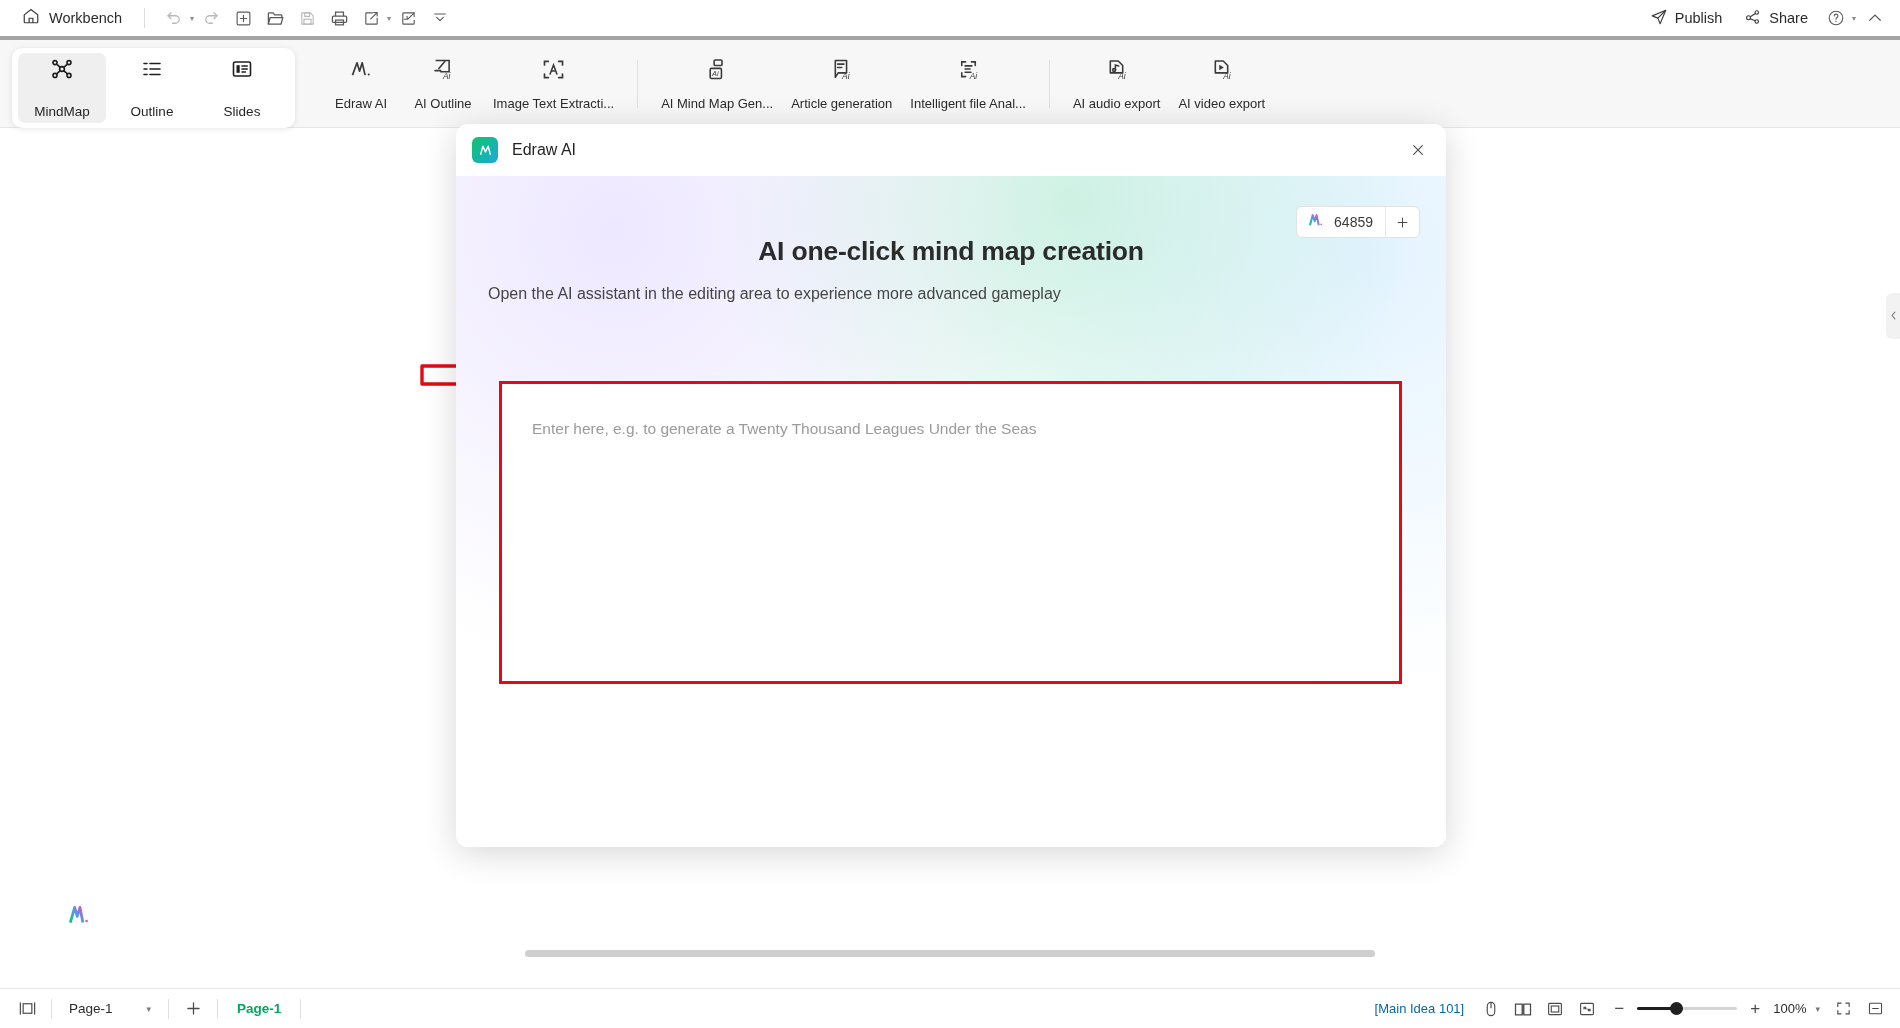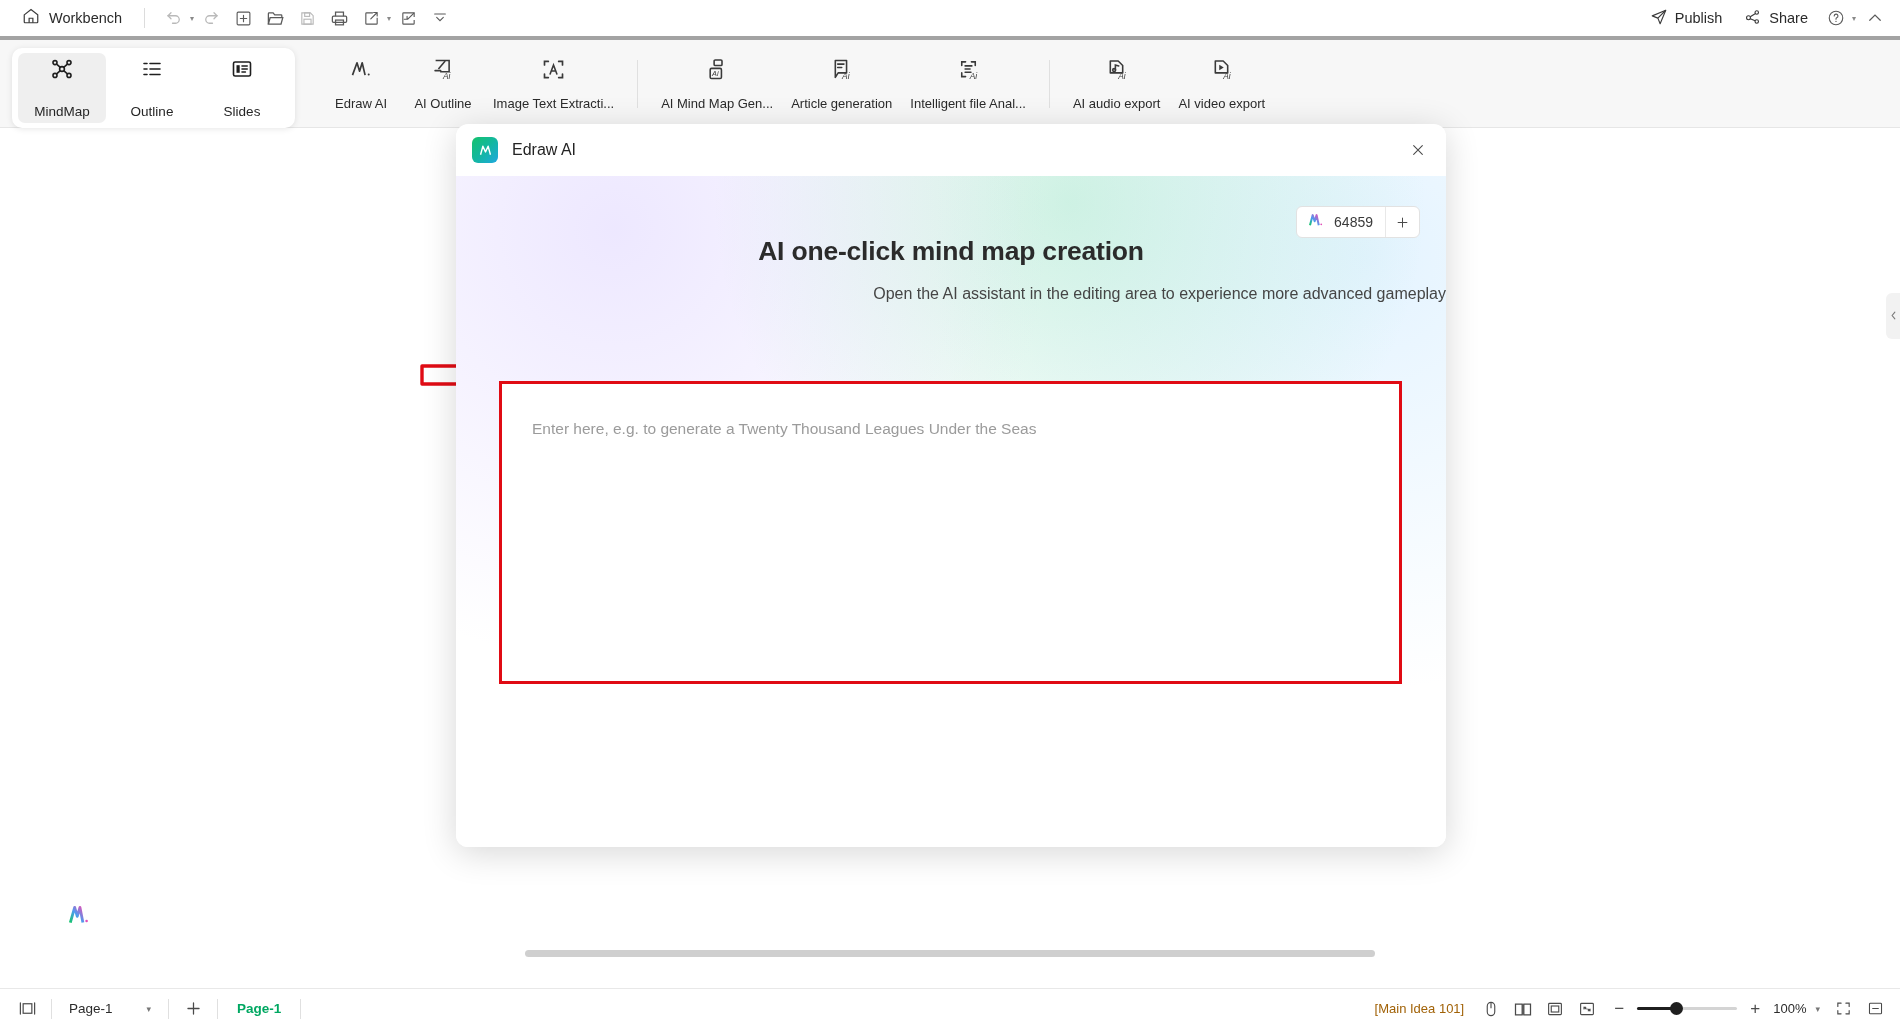--- a/index.html
+++ b/index.html
@@ -77,21 +77,21 @@
     background:#fff; border-top:1px solid #e8e8e8; display:flex; align-items:center;
   }
   .sb-left { display:flex; align-items:center; padding-left:12px; gap:0px; }
   .sb-icon { width:30px; height:26px; display:flex; align-items:center; justify-content:center;
     color:#4a4a4a; cursor:pointer; border-radius:4px; }
   .sb-sep { width:1px; height:20px; background:#e0e0e0; margin:0 9px; }
   .pagesel { display:flex; align-items:center; gap:34px; padding:4px 8px; border-radius:4px;
     font-size:13.5px; color:#2b2b2b; cursor:pointer; }
   .pagetab { font-size:13.5px; color:#00a862; font-weight:bold; padding:4px 10px; cursor:pointer; }
   .sb-right { position:absolute; right:10px; display:flex; align-items:center; gap:2px; }
-  .sb-text { font-size:13px; color:#a16207; margin-right:10px; }
+  .sb-text { font-size:13px; color:#0369a1; margin-right:10px; }
   .zoomwrap { display:flex; align-items:center; gap:9px; margin:0 6px; }
   .zoom-track { width:100px; height:3px; background:#d4d4d4; border-radius:2px; position:relative; }
   .zoom-fill { position:absolute; left:0; top:0; height:3px; width:38px; background:#1f1f1f; border-radius:2px; }
   .zoom-knob { position:absolute; left:33px; top:-5px; width:13px; height:13px; border-radius:50%;
     background:#1f1f1f; cursor:pointer; }
   .zoom-pct { font-size:13px; color:#2b2b2b; }
   .pm { font-size:17px; color:#4a4a4a; cursor:pointer; width:18px; text-align:center; }
 
   
   .overlay { position:absolute; left:0; top:0; width:1900px; height:1028px; background:transparent; }
@@ -119,22 +119,22 @@
     position:absolute; right:26px; top:30px; height:32px; display:flex; align-items:center;
     border:1px solid #e2e2e2; border-radius:6px; background:#fff; overflow:hidden;
   }
   .credits-main { display:flex; align-items:center; gap:9px; padding:0 12px 0 10px; height:32px; }
   .credits-num { font-size:14px; color:#3a3a3a; }
   .credits-plus { width:34px; height:32px; border-left:1px solid #e8e8e8; display:flex;
     align-items:center; justify-content:center; font-size:19px; color:#4a4a4a; cursor:pointer; }
 
   .modal-h1 { position:absolute; left:0; top:60px; width:990px; text-align:center;
     font-size:26.5px; font-weight:bold; color:#2b2b2b; letter-spacing:-0.2px; }
-  .modal-sub { position:absolute; left:0; top:109px; width:990px; text-align:right;
-    font-size:16px; color:#454545; }
+  .modal-sub { position:absolute; left:0; top:109px; width:990px; text-align:left;
+    font-size:16px; color:#454545;padding-left:32px; }
 
   .ta-hl { position:absolute; left:43px; top:205px; width:903px; height:303px;
     border:3px solid #e00b14; background:#fff; }
   .ta { position:absolute; left:4px; top:4px; width:895px; height:345px; border:none;
     outline:none; resize:none; font-family:"Liberation Sans", sans-serif; font-size:15.5px;
     color:#2b2b2b; padding:29px 26px; background:transparent; line-height:1.5; }
   .ta::placeholder { color:#9b9b9b; }
 
   .arrow { position:absolute; }
   .arrow svg { display:block; }

